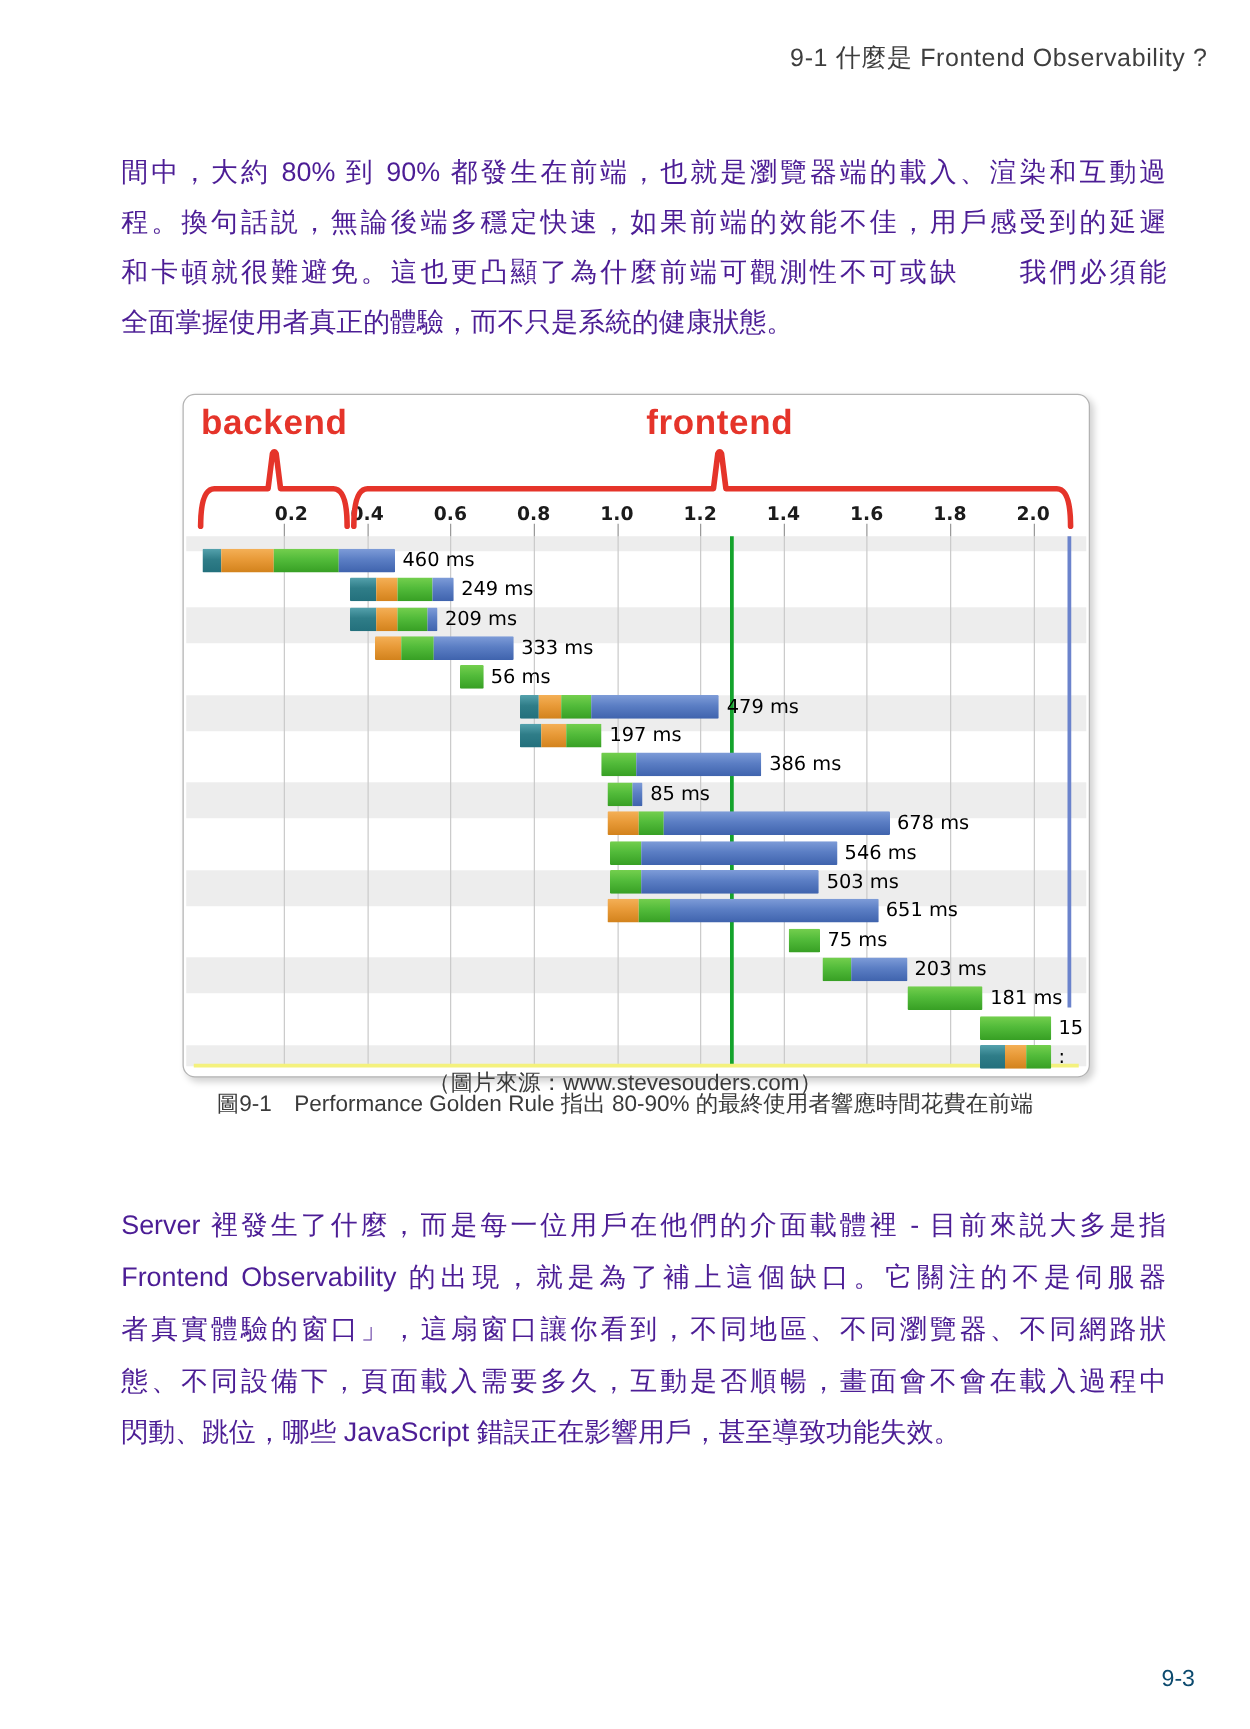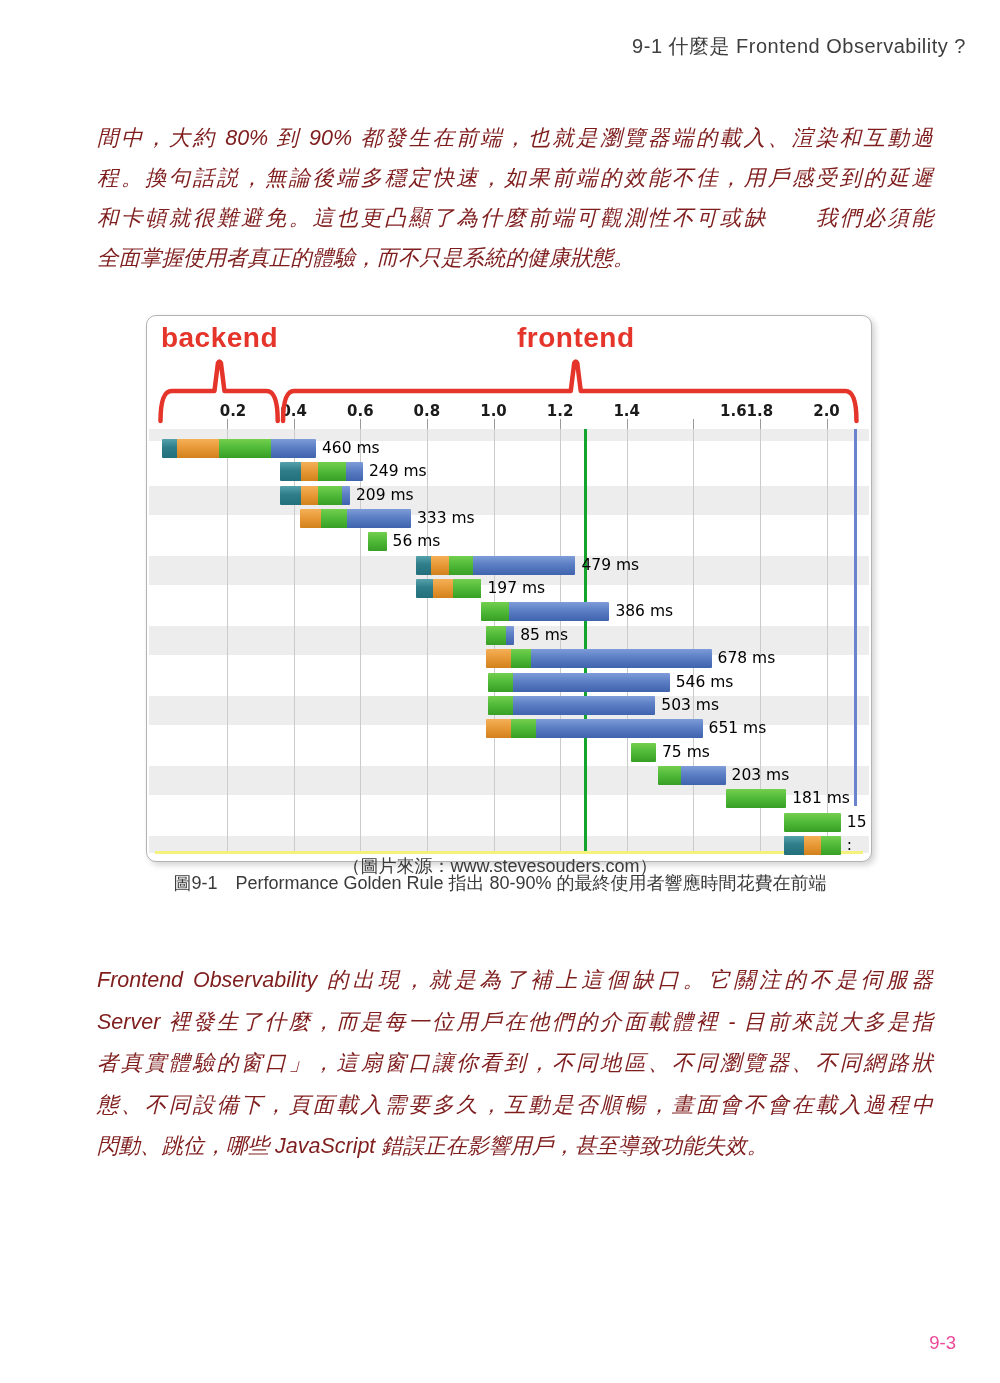--- a/index.html
+++ b/index.html
@@ -1,24 +1,24 @@
 <!DOCTYPE html>
 <html><head>
 <meta charset="utf-8">
 <style>
   html,body{margin:0;padding:0;background:#ffffff;}
   .page{position:relative;width:1000px;height:1383px;background:#ffffff;overflow:hidden;
         font-family:"Liberation Sans","DejaVu Sans",sans-serif;color:#3a3a3a;}
 
   .header{position:absolute;top:33px;right:34px;font-size:20px;color:#3e3e3e;letter-spacing:.5px;}
-  .pageno{position:absolute;top:1332px;right:44px;font-size:18.5px;color:#ec4899;}
+  .pageno{position:absolute;top:1332px;right:44px;font-size:18.5px;color:#0c4a6e;}
 
   .para{position:absolute;width:836px;left:97px;}
-  .para .line{font-size:21.5px;line-height:40px;color:#7f1d1d;
-              text-align:justify;text-align-last:justify;font-style:italic;}
+  .para .line{font-size:21.5px;line-height:40px;color:#4c1d95;
+              text-align:justify;text-align-last:justify;}
   .p1{top:118px;}
   .p2{top:960px;}
   .p2 .line{line-height:41.5px;}
   .p3{top:1222px;}
   .p3 .line{line-height:42px;}
   .para .line.line-last{text-align-last:left;}
 
   .caption{position:absolute;left:0;width:1000px;text-align:center;font-size:18px;color:#3a3a3a;}
   .caption1{top:871px;}
   .caption2{top:854px;text-align:center;}
@@ -86,21 +86,21 @@
         <div class="tickmark" style="left: 346.5px;"></div>
         <div class="axis-num" style="left: 346.5px;">1.0</div>
         <div class="gridline" style="left: 413.1px;"></div>
         <div class="tickmark" style="left: 413.1px;"></div>
         <div class="axis-num" style="left: 413.1px;">1.2</div>
         <div class="gridline" style="left: 479.7px;"></div>
         <div class="tickmark" style="left: 479.7px;"></div>
         <div class="axis-num" style="left: 479.7px;">1.4</div>
         <div class="gridline" style="left: 546.3px;"></div>
         <div class="tickmark" style="left: 546.3px;"></div>
-        <div class="axis-num" style="left: 546.3px; margin-left: 40px;">1.6</div>
+        <div class="axis-num" style="left: 546.3px;">1.6</div>
         <div class="gridline" style="left: 612.9px;"></div>
         <div class="tickmark" style="left: 612.9px;"></div>
         <div class="axis-num" style="left: 612.9px;">1.8</div>
         <div class="gridline" style="left: 679.5px;"></div>
         <div class="tickmark" style="left: 679.5px;"></div>
         <div class="axis-num" style="left: 679.5px;">2.0</div>
         <div class="ref-green" style="left: 437.076px;"></div>
         <div class="ref-blue" style="left: 707.139px;"></div>
         <div class="baseline-y"></div>
         <div class="bar" style="left: 15.165px; top: 123px; width: 153.846px;">
@@ -208,21 +208,21 @@
           <path d="M 13.5 105 Q 13.5 75 24.5 75 L 67.441 75 L 70.941 47 Q 72.441 44 73.941 47 L 77.441 75 L 119.71600000000001 75 Q 130.716 75 130.716 105" fill="none" stroke="#e5342a" stroke-width="4.5" stroke-linecap="round" stroke-linejoin="round"></path>
           <path d="M 136.04399999999998 105 Q 136.04399999999998 75 147.04399999999998 75 L 423.75100000000003 75 L 427.25100000000003 47 Q 428.75100000000003 44 430.25100000000003 47 L 433.75100000000003 75 L 698.4699999999999 75 Q 709.4699999999999 75 709.4699999999999 105" fill="none" stroke="#e5342a" stroke-width="4.5" stroke-linecap="round" stroke-linejoin="round"></path>
         </svg>
       </div>
   </div>
 
   <div class="caption caption1">圖9-1　Performance Golden Rule 指出 80-90% 的最終使用者響應時間花費在前端</div>
   <div class="caption caption2">（圖片來源：www.stevesouders.com）</div>
 
   <div class="para p2">
+      <div class="line">Server 裡發生了什麼，而是每一位用戶在他們的介面載體裡 - 目前來説大多是指</div>
       <div class="line">Frontend Observability 的出現，就是為了補上這個缺口。它關注的不是伺服器</div>
-      <div class="line">Server 裡發生了什麼，而是每一位用戶在他們的介面載體裡 - 目前來説大多是指</div>
       <div class="line">者真實體驗的窗口」，這扇窗口讓你看到，不同地區、不同瀏覽器、不同網路狀</div>
       <div class="line">態、不同設備下，頁面載入需要多久，互動是否順暢，畫面會不會在載入過程中</div>
       <div class="line line-last">閃動、跳位，哪些 JavaScript 錯誤正在影響用戶，甚至導致功能失效。</div>
     </div>
 
   <div class="pageno">9-3</div>
 </div>
 
 </body></html>

